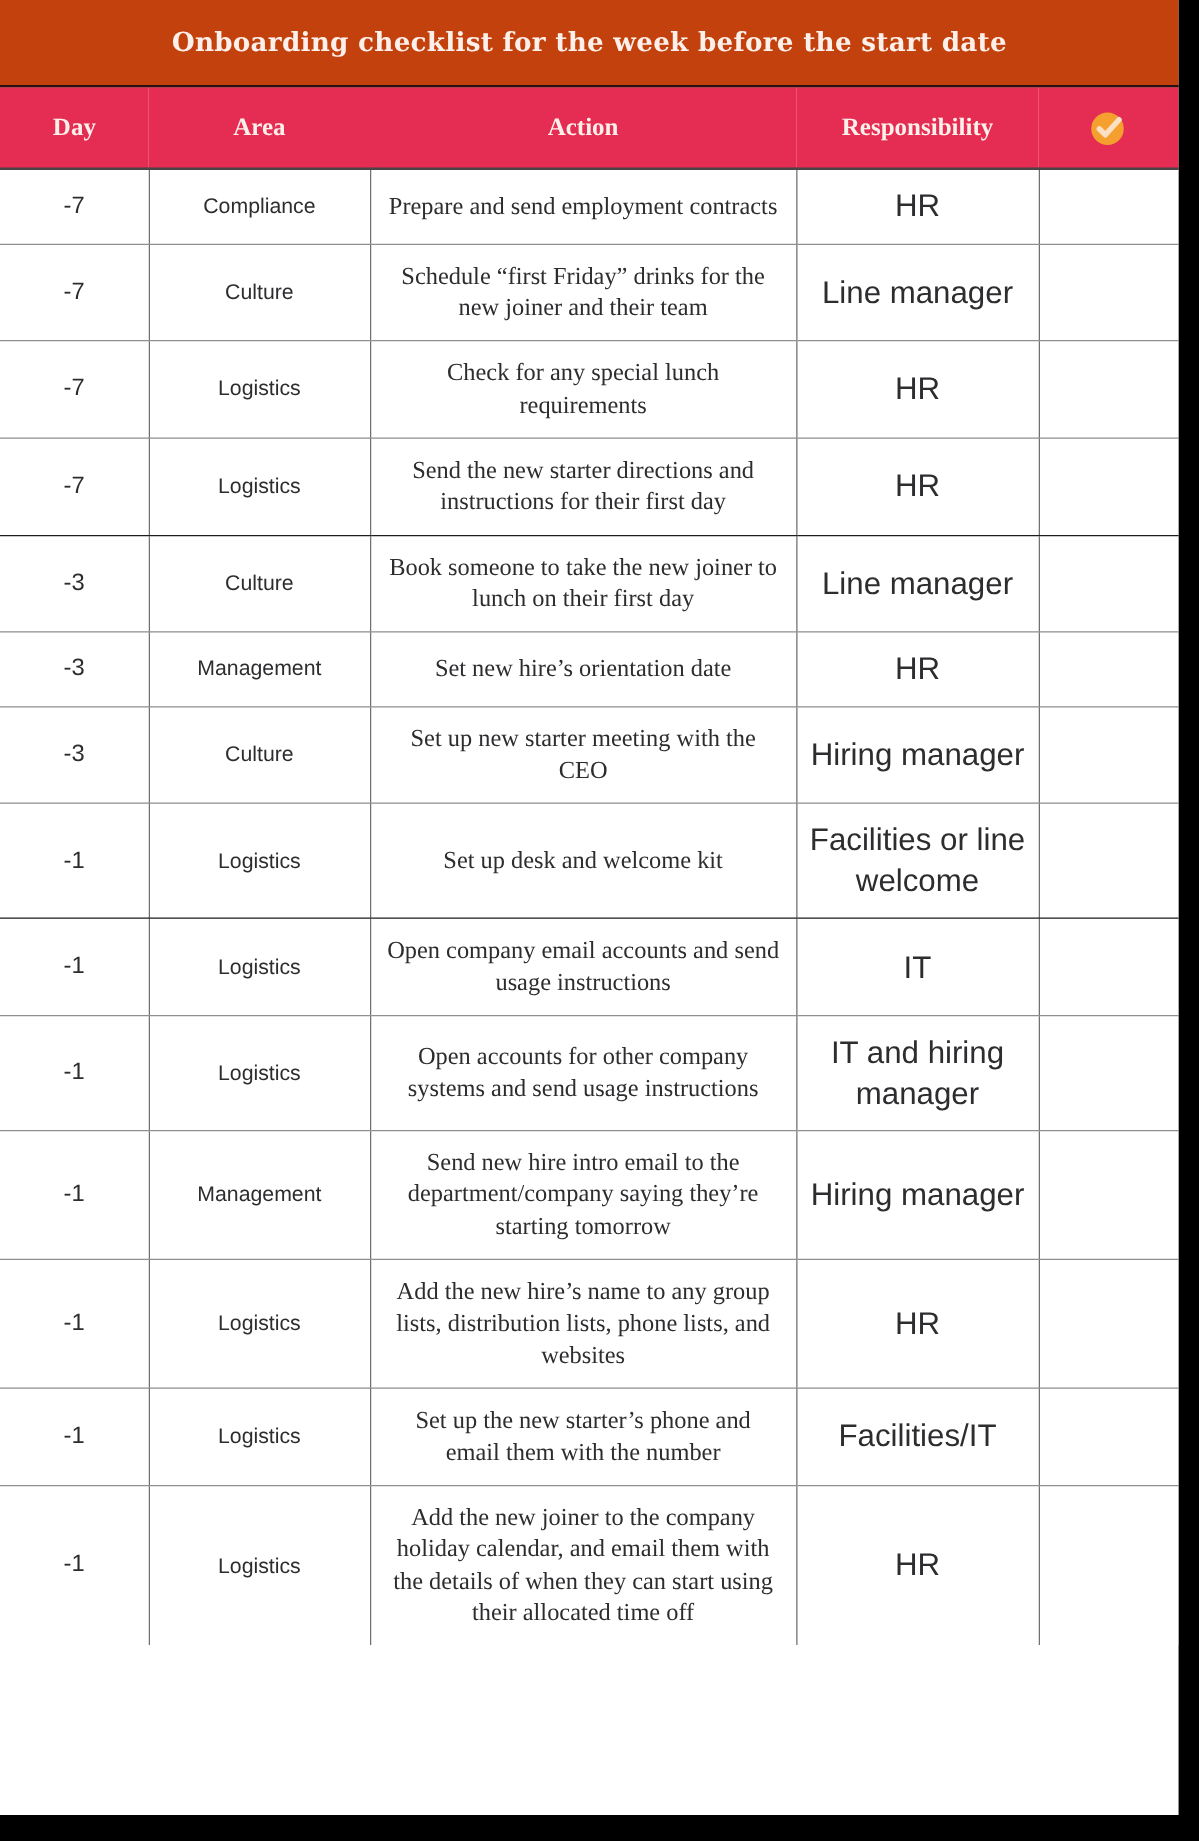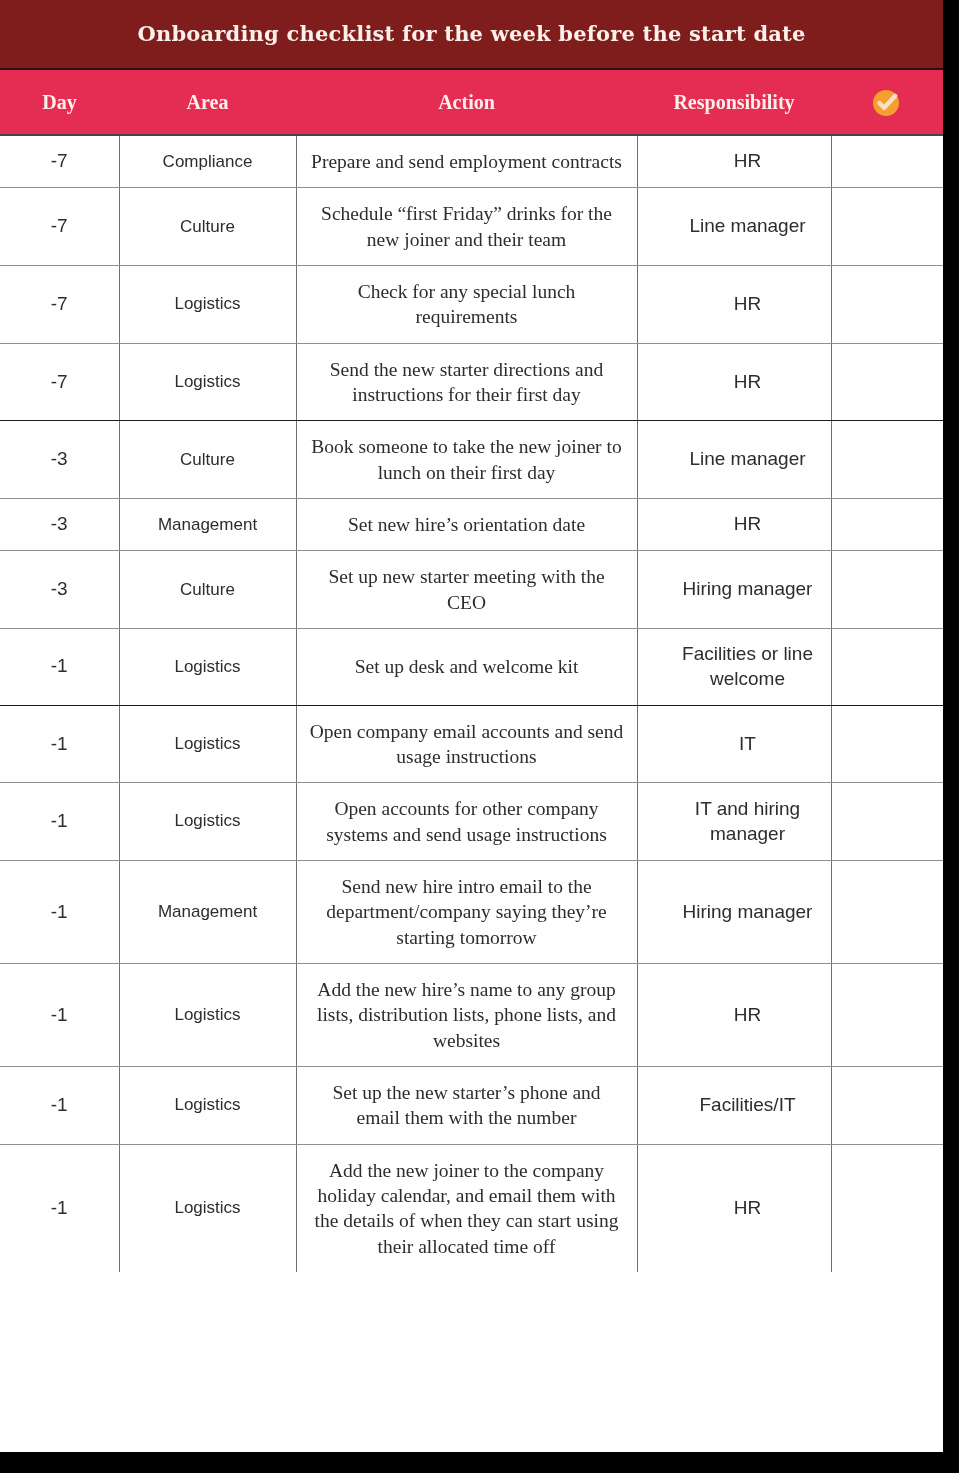--- a/index.html
+++ b/index.html
@@ -30,21 +30,21 @@
     top: 0;
     width: 943px;
     height: 1452px;
     background: #ffffff;
     overflow: hidden;
   }
 
   
   .title-bar {
     height: 70px;
-    background: #7f1d1d;
+    background: #c2410c;
     display: flex;
     align-items: center;
     justify-content: center;
     border-bottom: 2px solid #2b1014;
   }
   .title-text {
     font-family: "DejaVu Serif", "Liberation Serif", serif;
     font-weight: bold;
     font-size: 21px;
     letter-spacing: 0.2px;
@@ -102,21 +102,21 @@
     vertical-align: middle;
     color: #2d2d30;
     font-size: 19.5px;
     line-height: 1.30;
     padding: 13px 9px;
     background: #ffffff;
   }
   tbody td.col-day    { font-size: 19px; }
   tbody td.col-area   { font-size: 17px; }
   tbody td.col-action { font-size: 19.5px; padding-left: 12px; padding-right: 12px; font-family: Liberation Serif, serif; }
-  tbody td.col-resp   { font-size: 19px; padding-left: 36px; }
+  tbody td.col-resp   { font-size: 25px; }
   tbody td.col-check  { border-right: none; }
 
   tbody tr:first-child td { border-top: none; }
 
   
   tbody tr.group-end td {
     border-bottom: 1.5px solid #1d1d1f;
   }
   tbody tr.last-row td {
     border-bottom: none;

